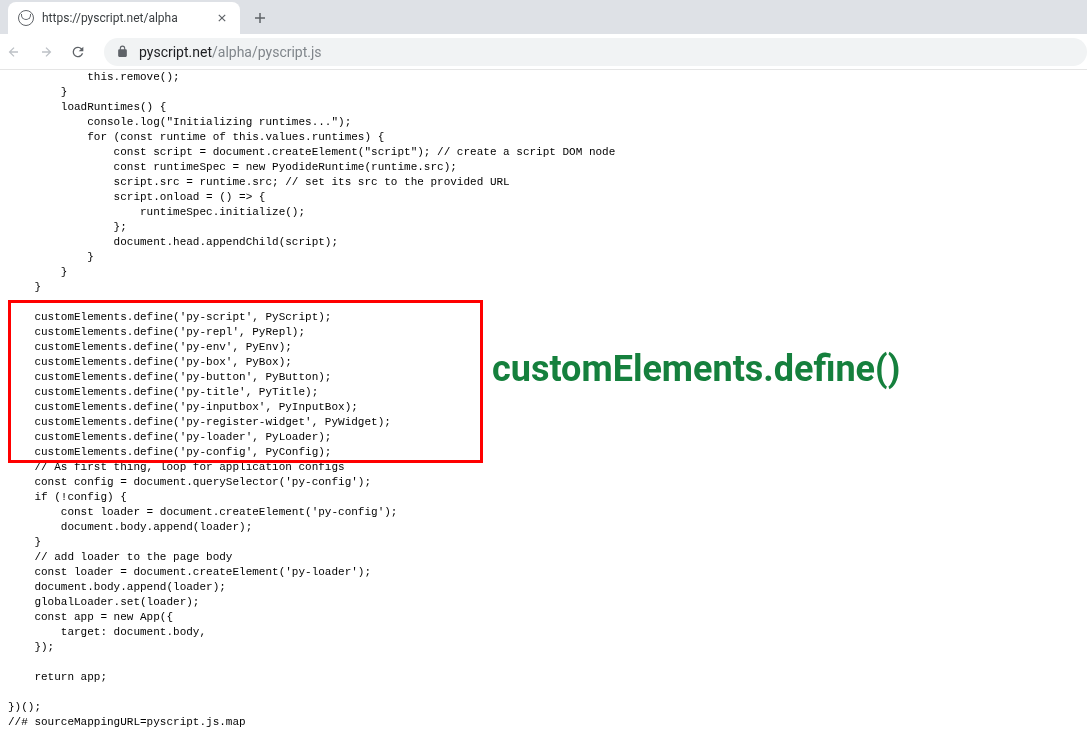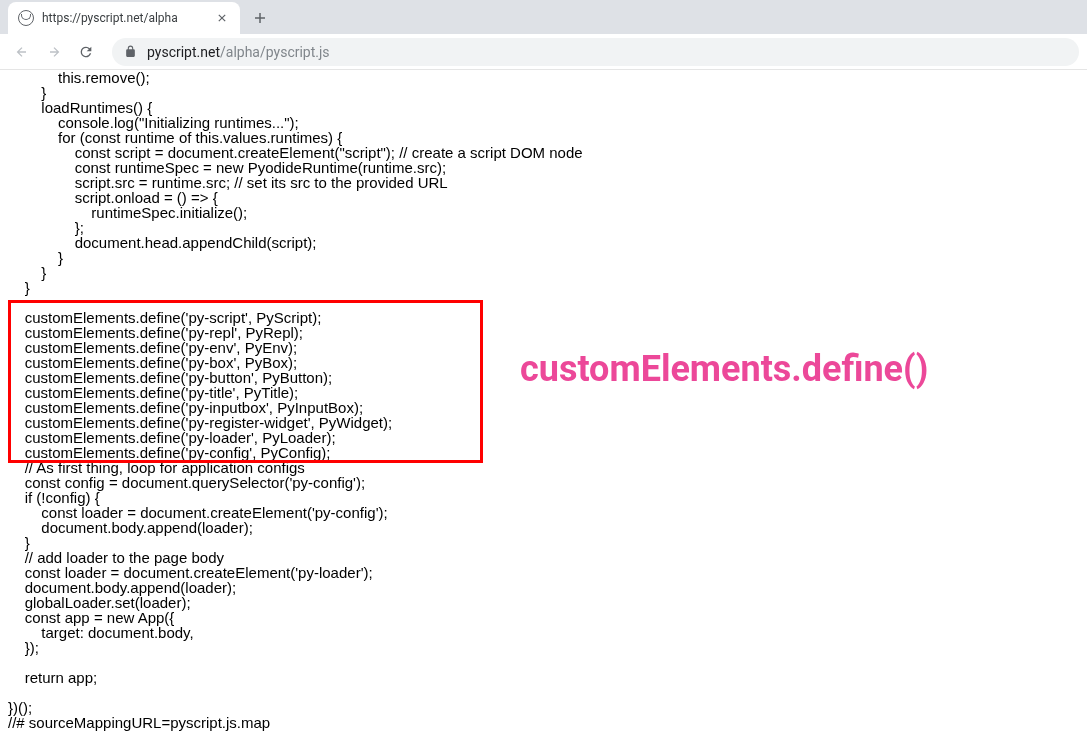--- a/index.html
+++ b/index.html
@@ -75,21 +75,21 @@
       color: #5f6368;
       margin-left: 6px;
       margin-bottom: 2px;
     }
     .toolbar {
       height: 36px;
       background: #fff;
       border-bottom: 1px solid #e5e5e5;
       display: flex;
       align-items: center;
-      padding: 0 8px;
+      padding: 0 0;
       gap: 4px;
     }
     .nav-btn {
       width: 28px;
       height: 28px;
       display: flex;
       align-items: center;
       justify-content: center;
       color: #5f6368;
       border-radius: 50%;
@@ -119,42 +119,42 @@
       display: flex;
     }
     .url-dim { color: #80868b; text-align: right; }
     .content {
       position: relative;
       padding: 0;
       height: calc(741px - 70px);
       overflow: hidden;
     }
     .code {
-      font-family: Liberation Sans, sans-serif;
-      font-size: 15px;
+      font-family: Liberation Mono, monospace;
+      font-size: 11px;
       line-height: 15px;
       white-space: pre;
       color: #000;
       padding: 0 8px;
       position: relative;
     }
     .highlight-box {
       position: absolute;
       border: 3px solid #ff0000;
       left: 8px;
       top: 230px;
       width: 475px;
       height: 163px;
       pointer-events: none;
     }
     .annotation {
       position: absolute;
-      left: 520px;
+      left: 492px;
       top: 278px;
-      color: #ec4899;
+      color: #15803d;
       font-size: 36px;
       font-weight: 700;
       font-family: -apple-system, BlinkMacSystemFont, "Segoe UI", Roboto, sans-serif;
       text-align: center;
     }
   </style>
 </head>
 <body>
 
 <div class="tab-bar">

